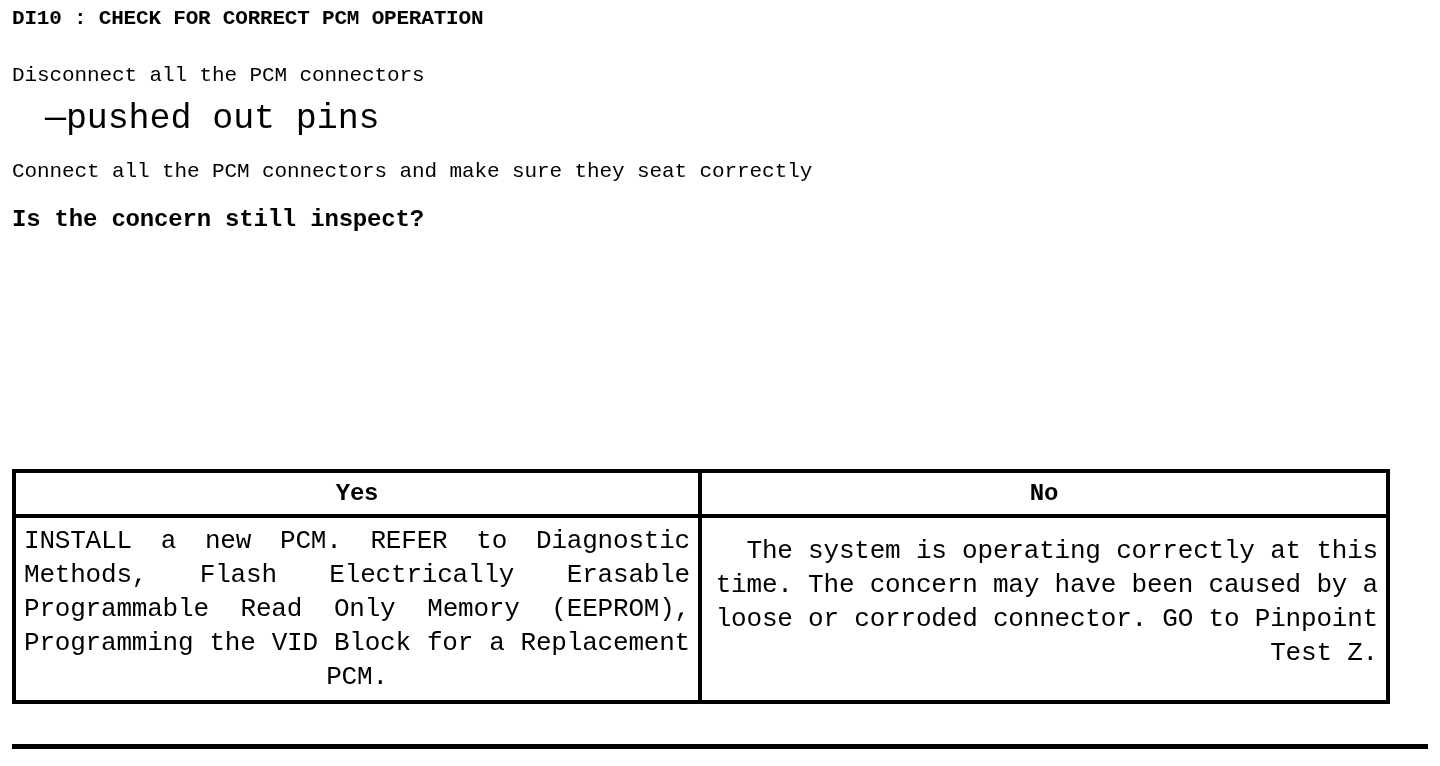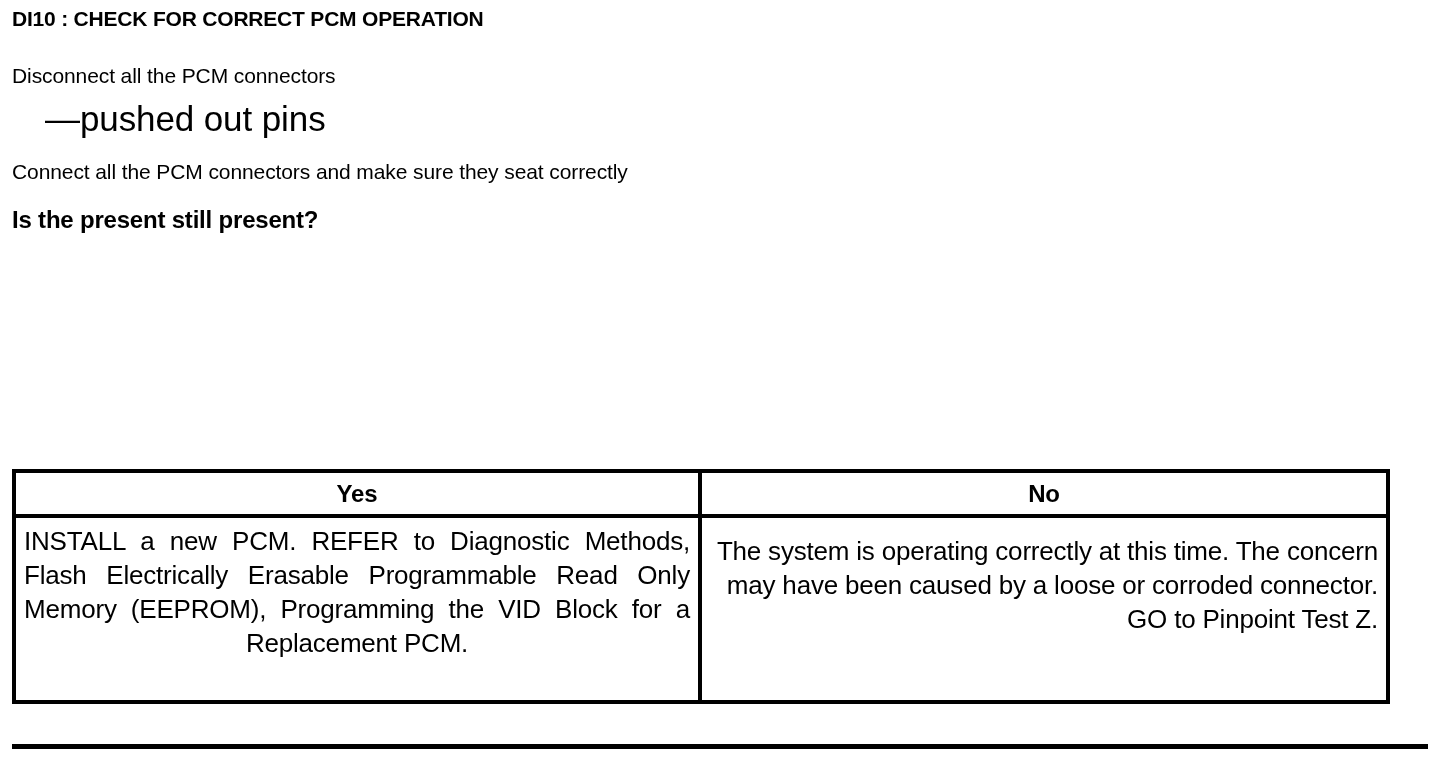--- a/index.html
+++ b/index.html
@@ -14,20 +14,21 @@
     font-family: "Liberation Sans", sans-serif;
     color: #000000;
     overflow: hidden;
     position: relative;
   }
 
   .page {
     position: relative;
     width: 1440px;
     height: 586px;
+    font-family: Liberation Mono, monospace;
   }
 
   
   .step-title {
     position: absolute;
     left: 12px;
     top: 6px;
     font-size: 21px;
     font-weight: bold;
     letter-spacing: -0.2px;
@@ -122,21 +123,21 @@
 
 <div class="page">
 
   <div class="step-title">DI10 : CHECK FOR CORRECT PCM OPERATION</div>
 
   <div class="instructions">
     <div class="instr-line">Disconnect all the PCM connectors</div>
     <div class="instr-bullet">—pushed out pins</div>
     <div class="spacer-sm"></div>
     <div class="instr-line">Connect all the PCM connectors and make sure they seat correctly</div>
-    <div class="instr-line bold">Is the present still present?</div>
+    <div class="instr-line bold">Is the concern still inspect?</div>
   </div>
 
   <table class="decision-table">
     <colgroup>
       <col class="col-yes">
       <col class="col-no">
     </colgroup>
     <thead>
       <tr>
         <th>Yes</th>

